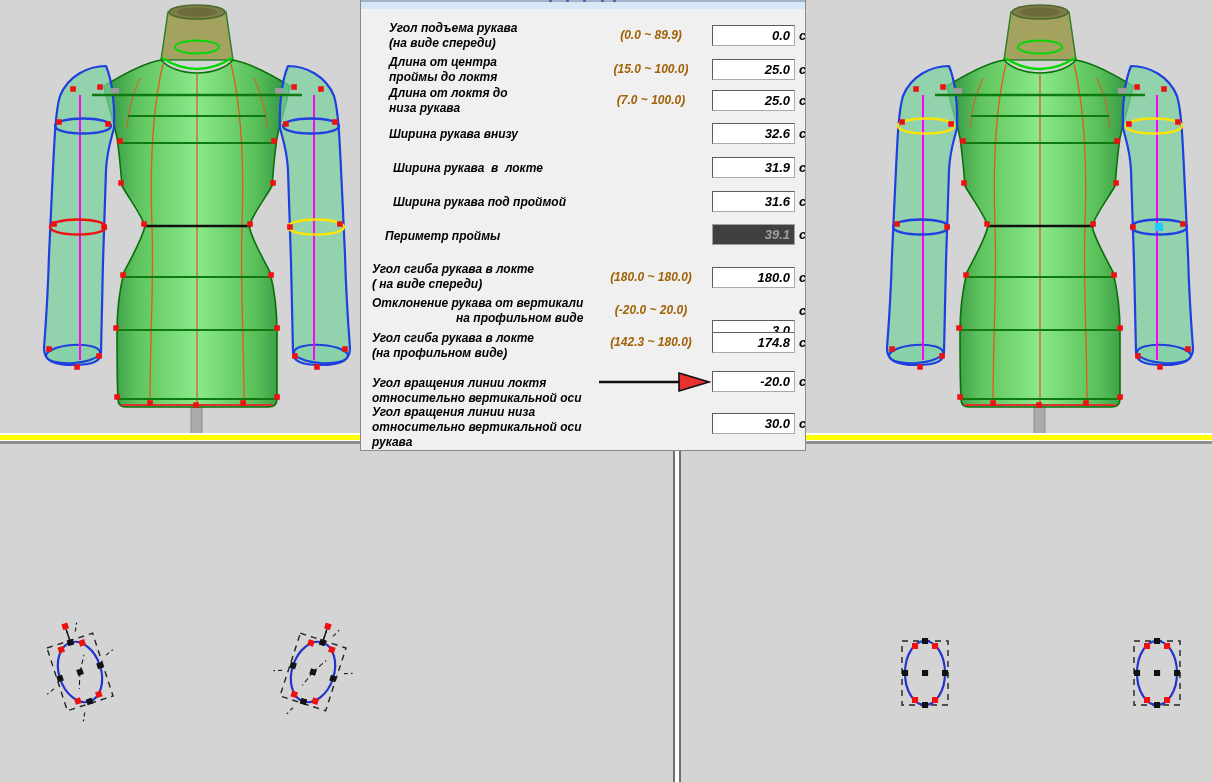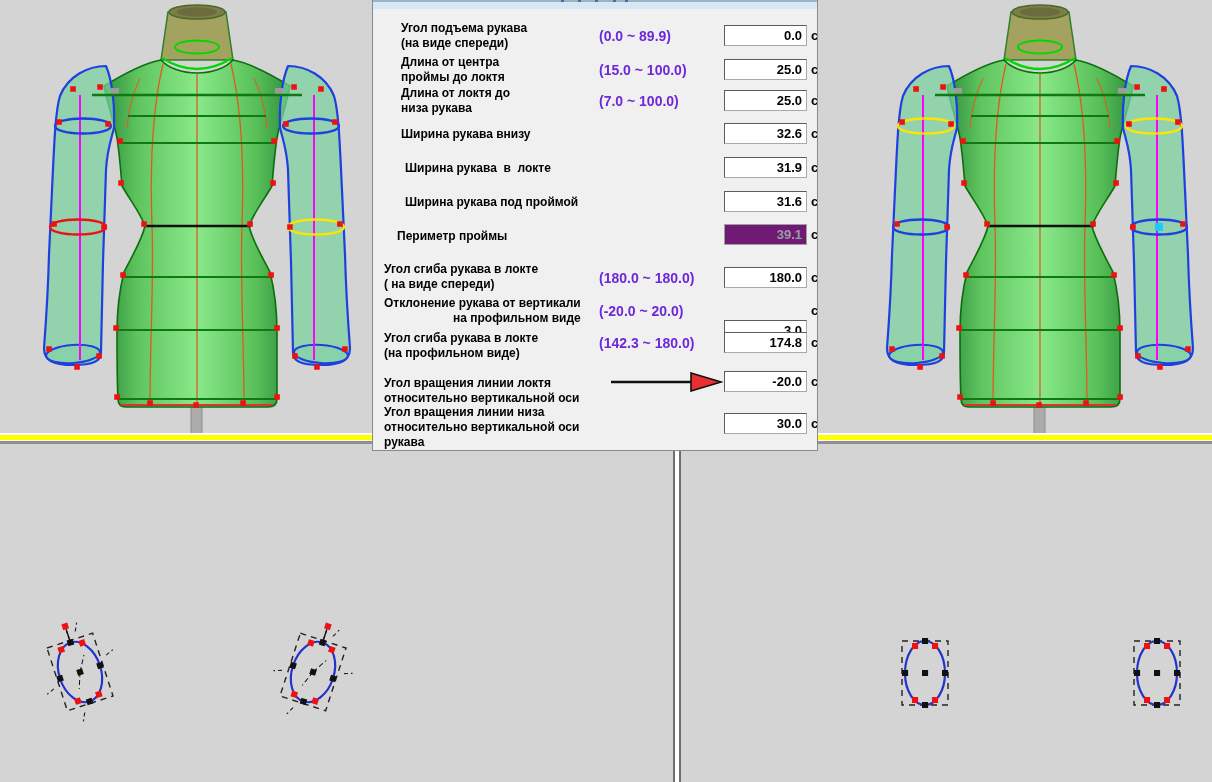--- a/index.html
+++ b/index.html
@@ -27,35 +27,36 @@
   #floor .w2{height:1px;background:#fdfdfd;}
   #floor .gr{height:3px;background:#8f8f8f;}
   #vsplit{position:absolute;left:673px;top:444px;width:8px;height:338px;z-index:4;
     background:#ffffff;border-left:2px solid #6f6f6f;border-right:2px solid #6f6f6f;box-sizing:border-box;}
   .bottom-pane{position:absolute;top:444px;height:338px;background:#d4d4d4;}
   #bp-left{left:0;width:673px;}
   #bp-right{left:681px;width:531px;}
   #sections-svg{position:absolute;left:0;top:445px;width:1212px;height:337px;z-index:6;}
   
   #dialog{
-    position:absolute;left:372px;top:0;width:446px;height:451px;z-index:10;
+    position:absolute;left:360px;top:0;width:446px;height:451px;z-index:10;
     background:#f0f0f0;border:1px solid #8a8a8a;border-top:none;box-sizing:border-box;
     overflow:hidden;
+    font-style:italic;
   }
   #dlg-topstrip{position:absolute;left:0;top:0;width:100%;height:7px;background:#d6e7f6;border-top:2px solid #9fb3c6;}
   #dlg-topstrip .speck{position:absolute;top:-2px;width:3px;height:2px;background:#5566aa;}
   .rlabel{position:absolute;font-weight:bold;font-size:12px;line-height:15px;color:#000;white-space:pre-wrap;}
-  .rrange{position:absolute;left:226px;width:128px;font-weight:bold;font-size:14px;color:#6d28d9;}
+  .rrange{position:absolute;left:226px;width:128px;text-align:center;font-weight:bold;font-size:12px;color:#a16207;}
   .vbox{
     position:absolute;left:351px;width:83px;height:21px;background:#ffffff;
     border:1px solid #a9a9a9;border-top-color:#5c5c5c;border-left-color:#5c5c5c;
     box-sizing:border-box;font-weight:bold;font-size:13px;color:#000;
     text-align:right;padding:2px 4px 0 0;
   }
-  .vbox.readonly{background:#701a75;color:#9aa0a0;border-color:#9f9f9f;}
+  .vbox.readonly{background:#404040;color:#9aa0a0;border-color:#9f9f9f;}
   .unit{position:absolute;left:438px;font-weight:bold;font-size:13px;color:#000;}
   .arrow-annot{position:absolute;}
 </style>
 </head>
 <body>
 
 <svg width="0" height="0" style="position:absolute" aria-hidden="true">
   <defs>
     <linearGradient id="bodyGrad" x1="0" y1="0" x2="1" y2="0">
       <stop offset="0" stop-color="#2e8f3e"></stop>

